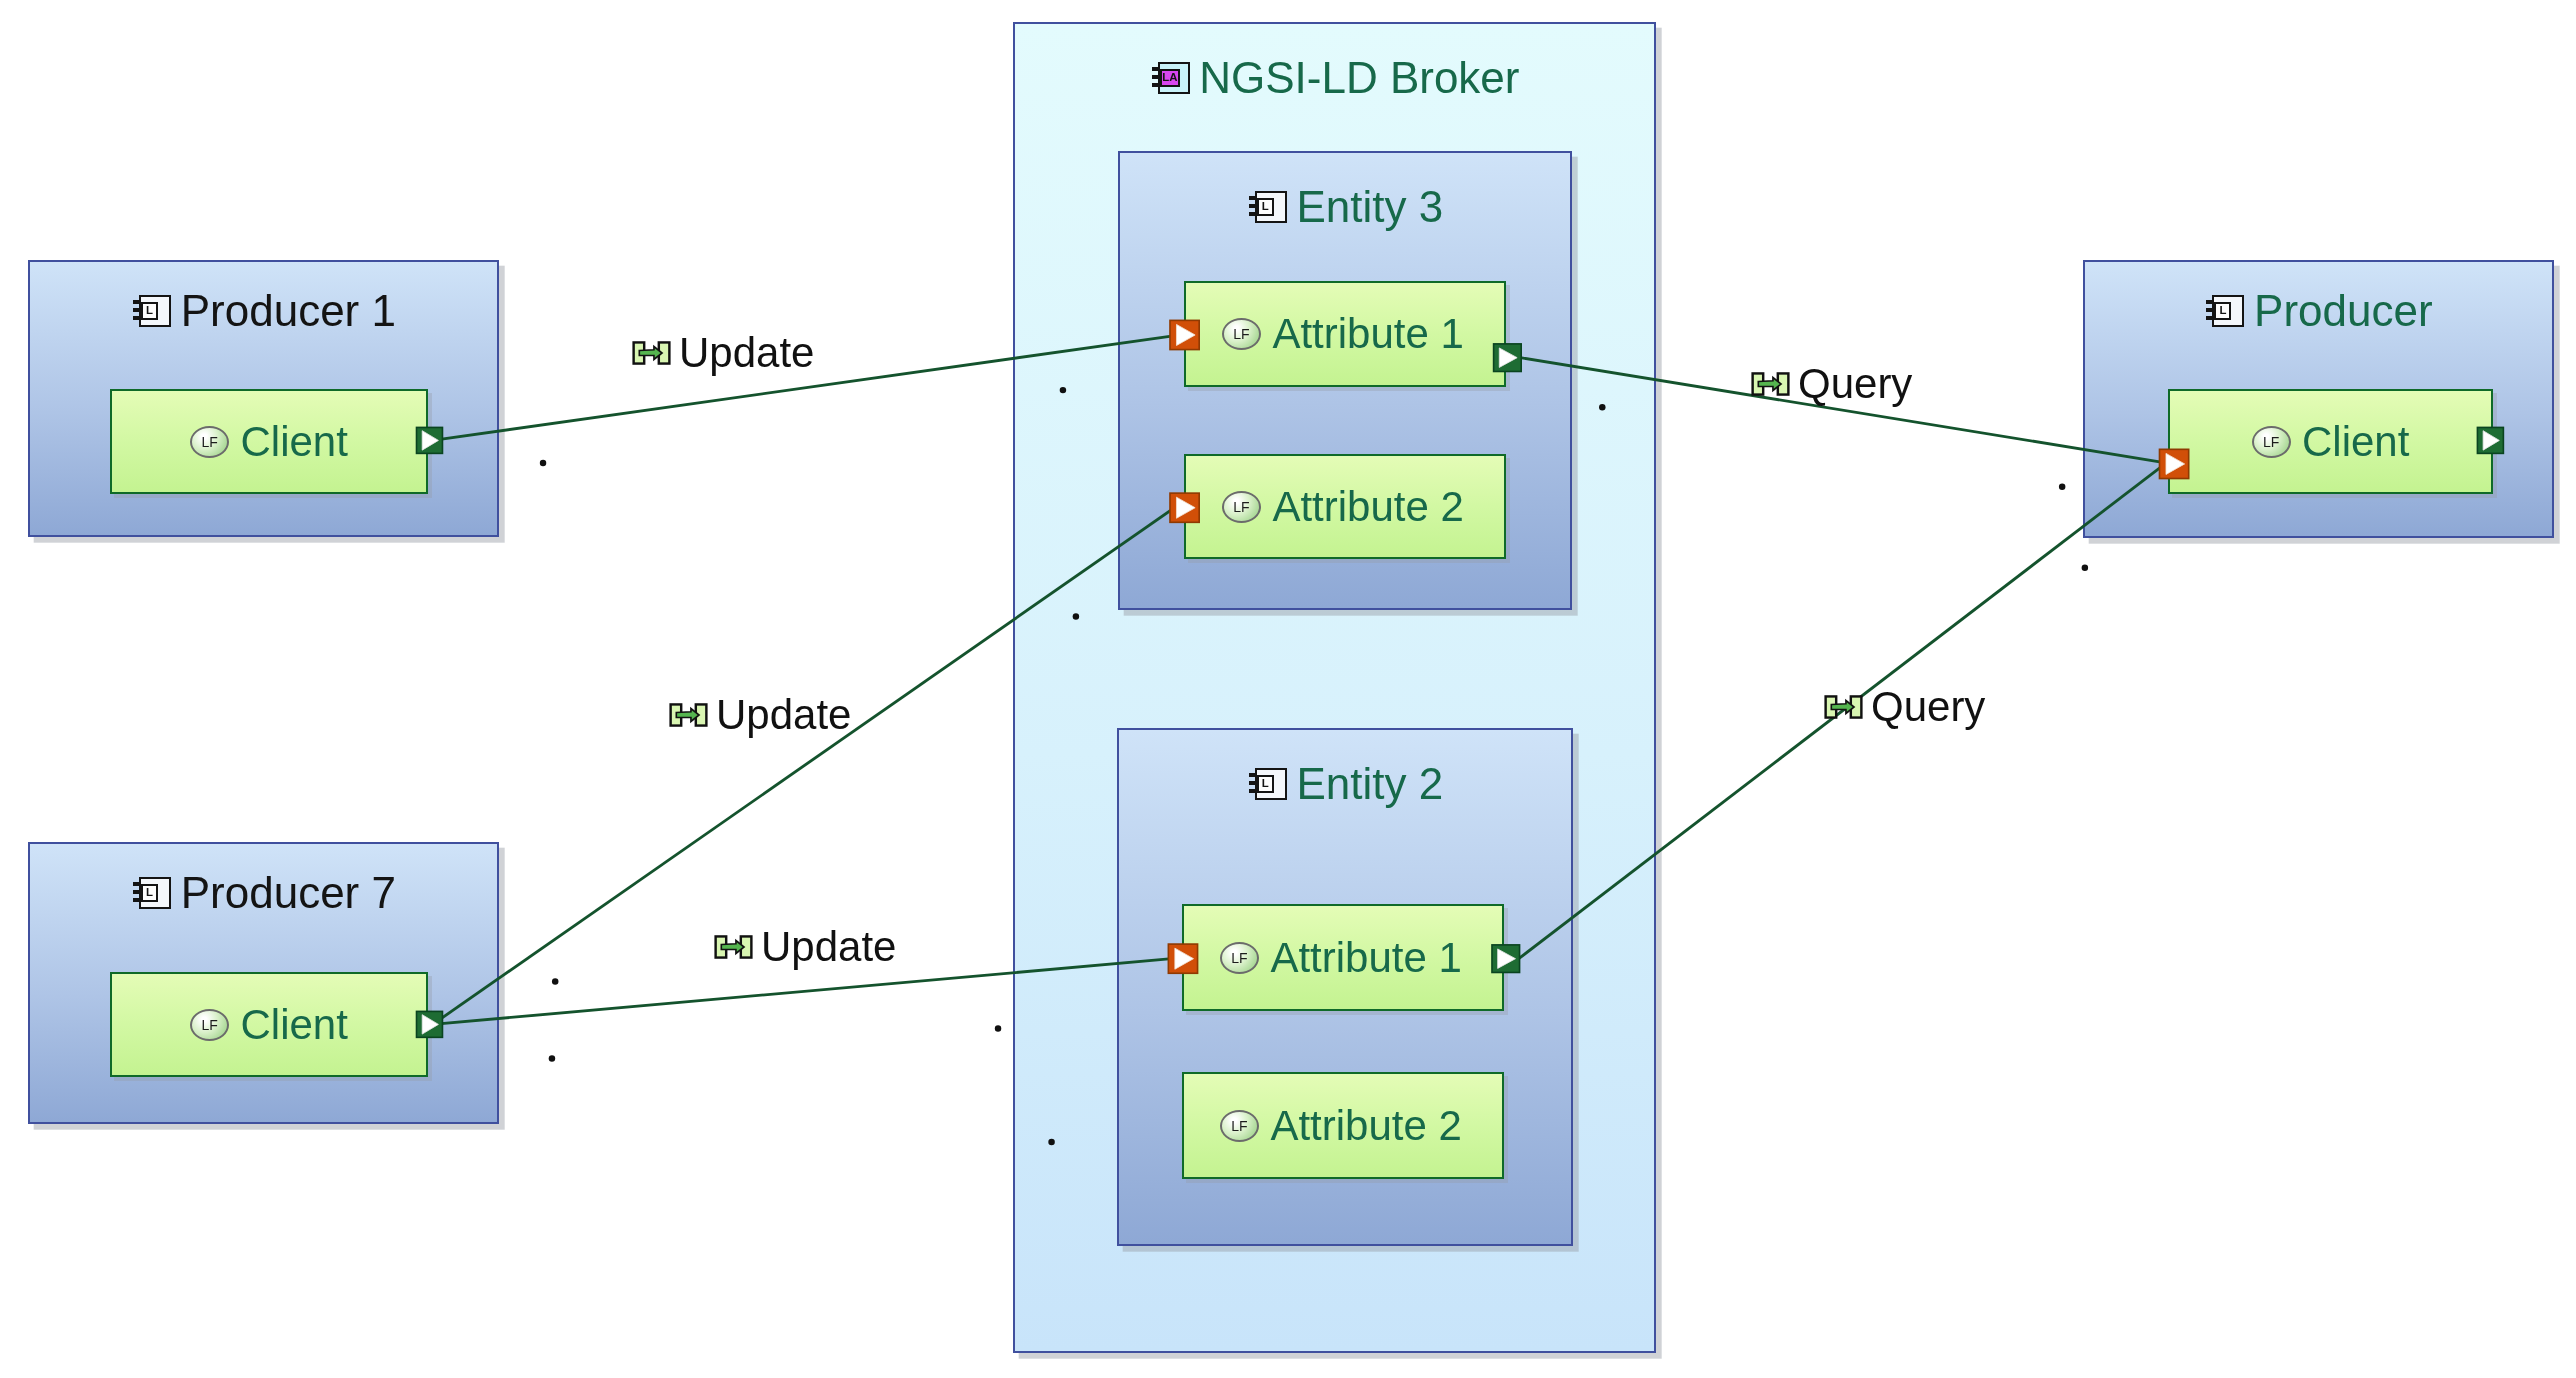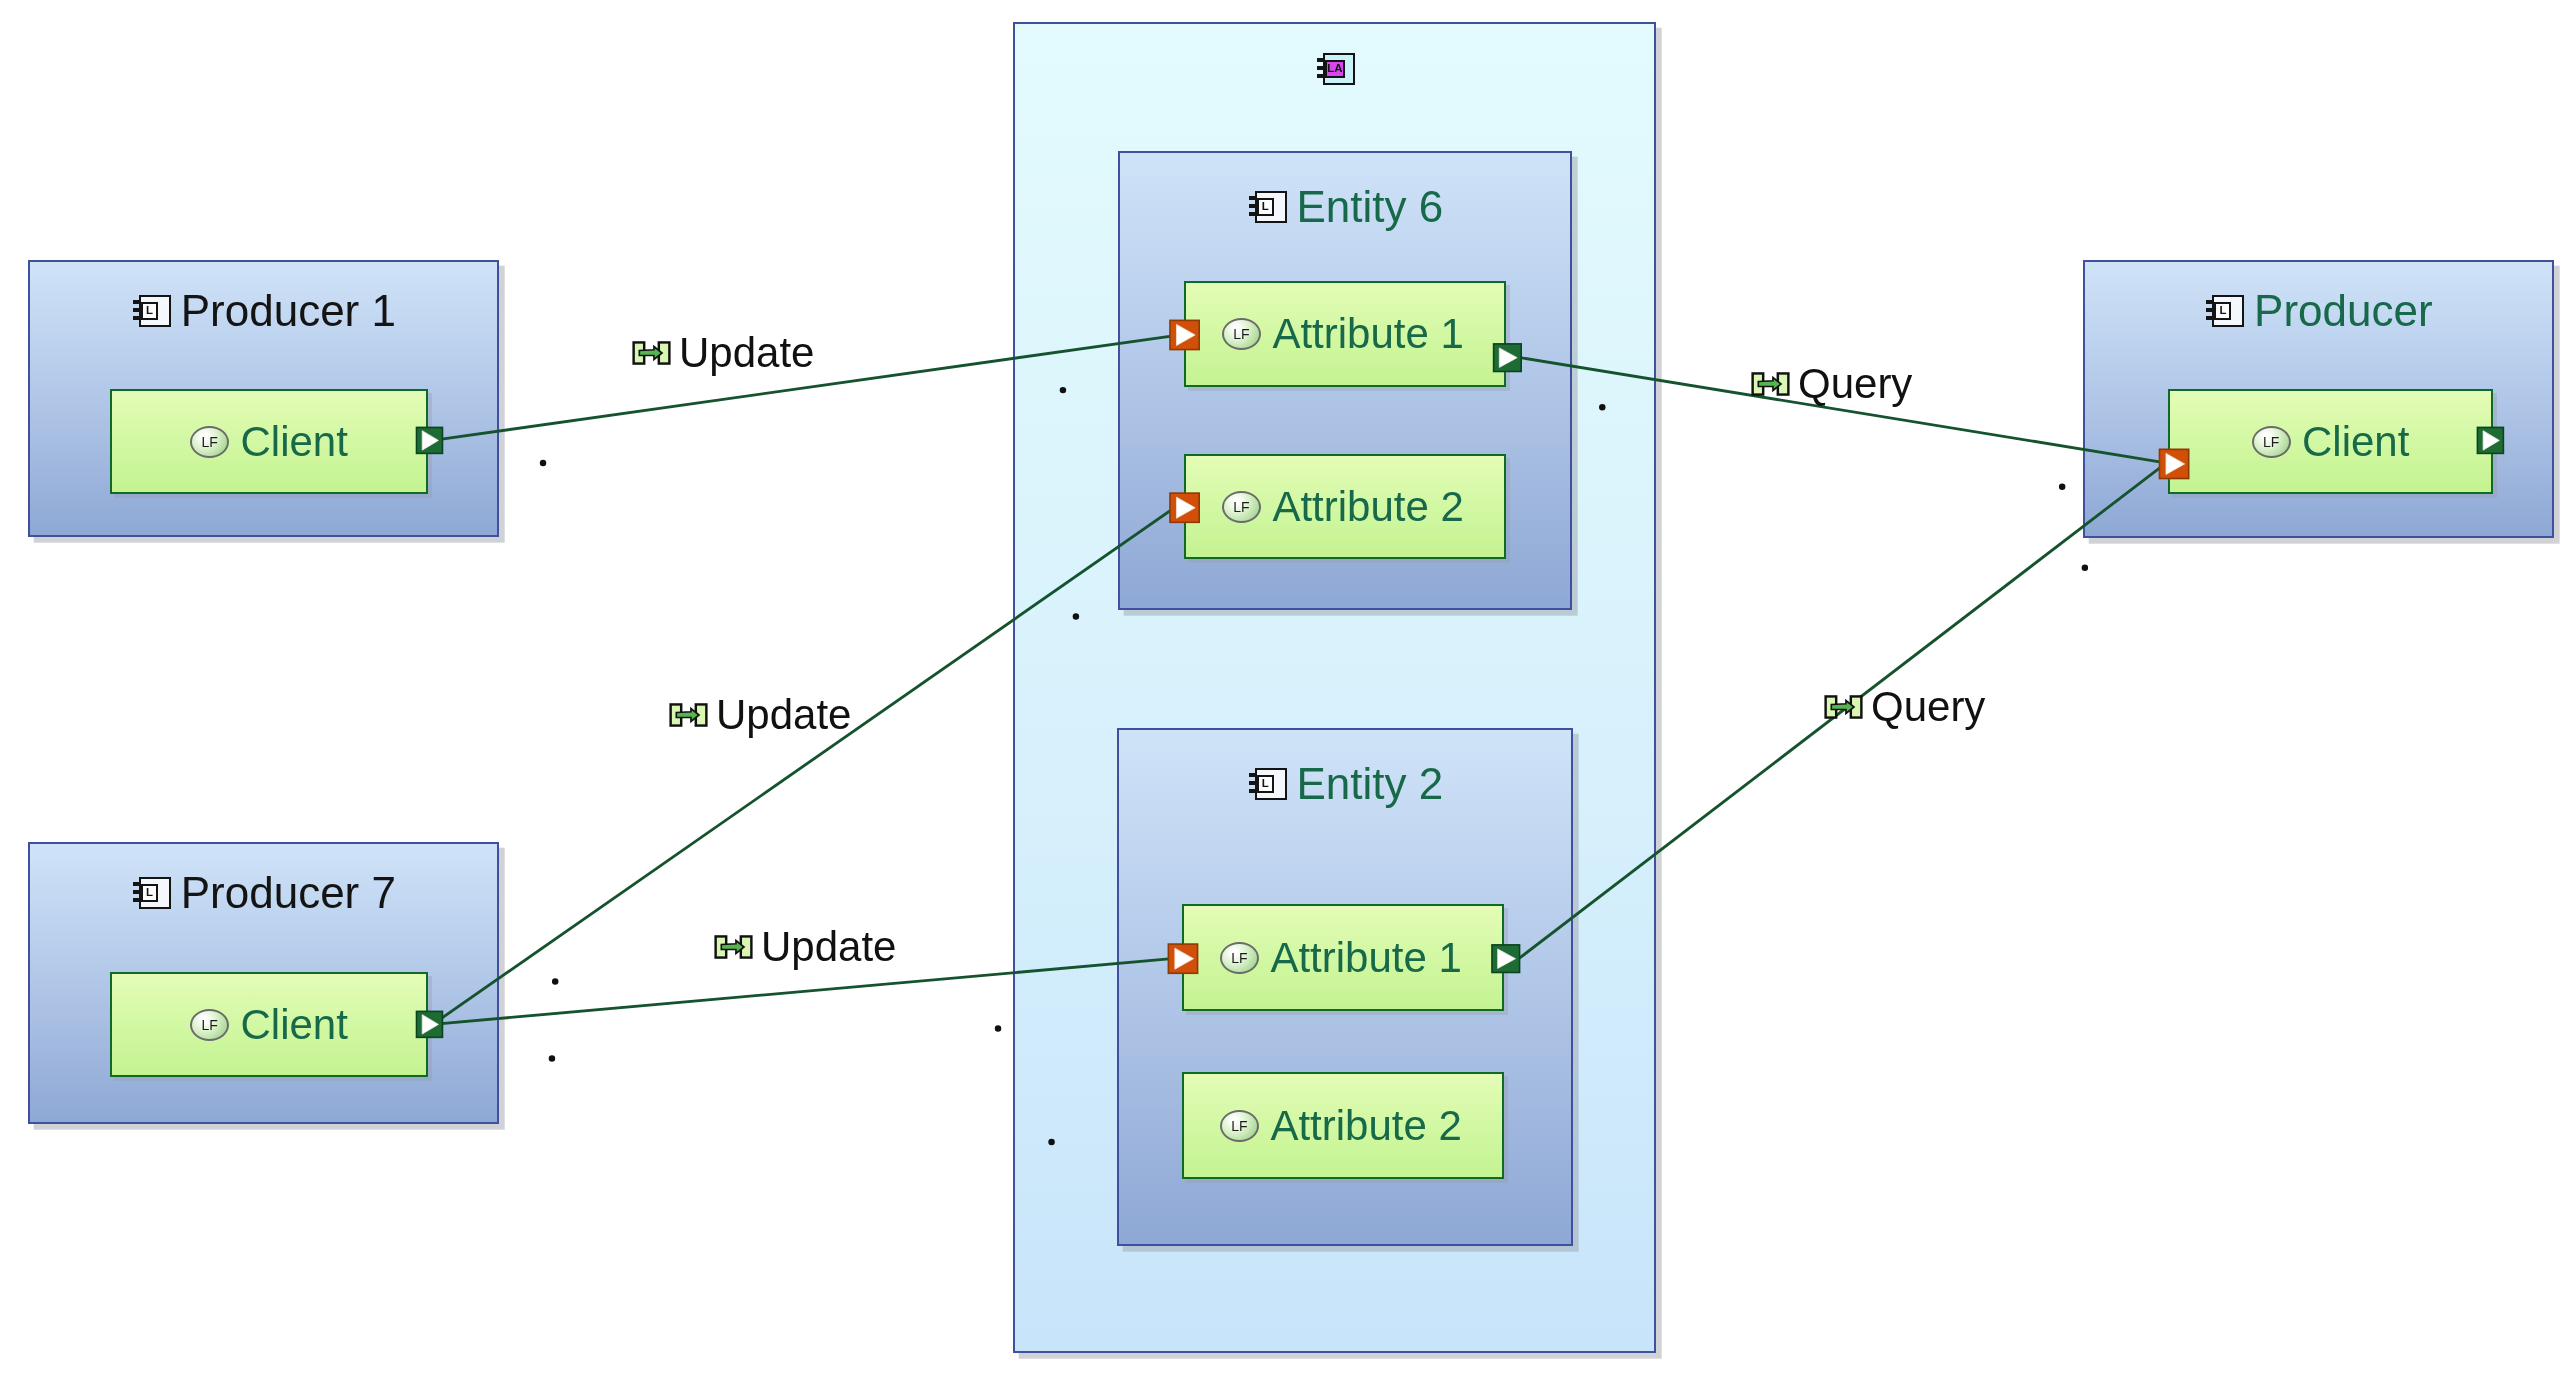--- a/index.html
+++ b/index.html
@@ -87,29 +87,30 @@
       </div>
     </div>
   </div>
 
   <div class="node broker-node" style="left:1013px;top:22px;width:643px;height:1331px;">
     <div class="box-title title-green" style="top:29px;">
       <span class="comp-icon cyan">
         <span class="pins"></span>
         <span class="badge">LA</span>
       </span>
+      <span>NGSI-LD Broker</span>
     </div>
 
     <div class="node blue-node" style="left:103px;top:127px;width:454px;height:459px;">
       <div class="box-title title-green" style="top:29px;">
         <span class="comp-icon">
           <span class="pins"></span>
           <span class="badge">L</span>
         </span>
-        <span>Entity 6</span>
+        <span>Entity 3</span>
       </div>
       <div class="green-node" style="left:64px;top:128px;width:322px;height:106px;">
         <div class="inner-row row-left">
           <span class="lf-icon">LF</span>
           <span>Attribute 1</span>
         </div>
       </div>
       <div class="green-node" style="left:64px;top:301px;width:322px;height:105px;">
         <div class="inner-row row-left">
           <span class="lf-icon">LF</span>

